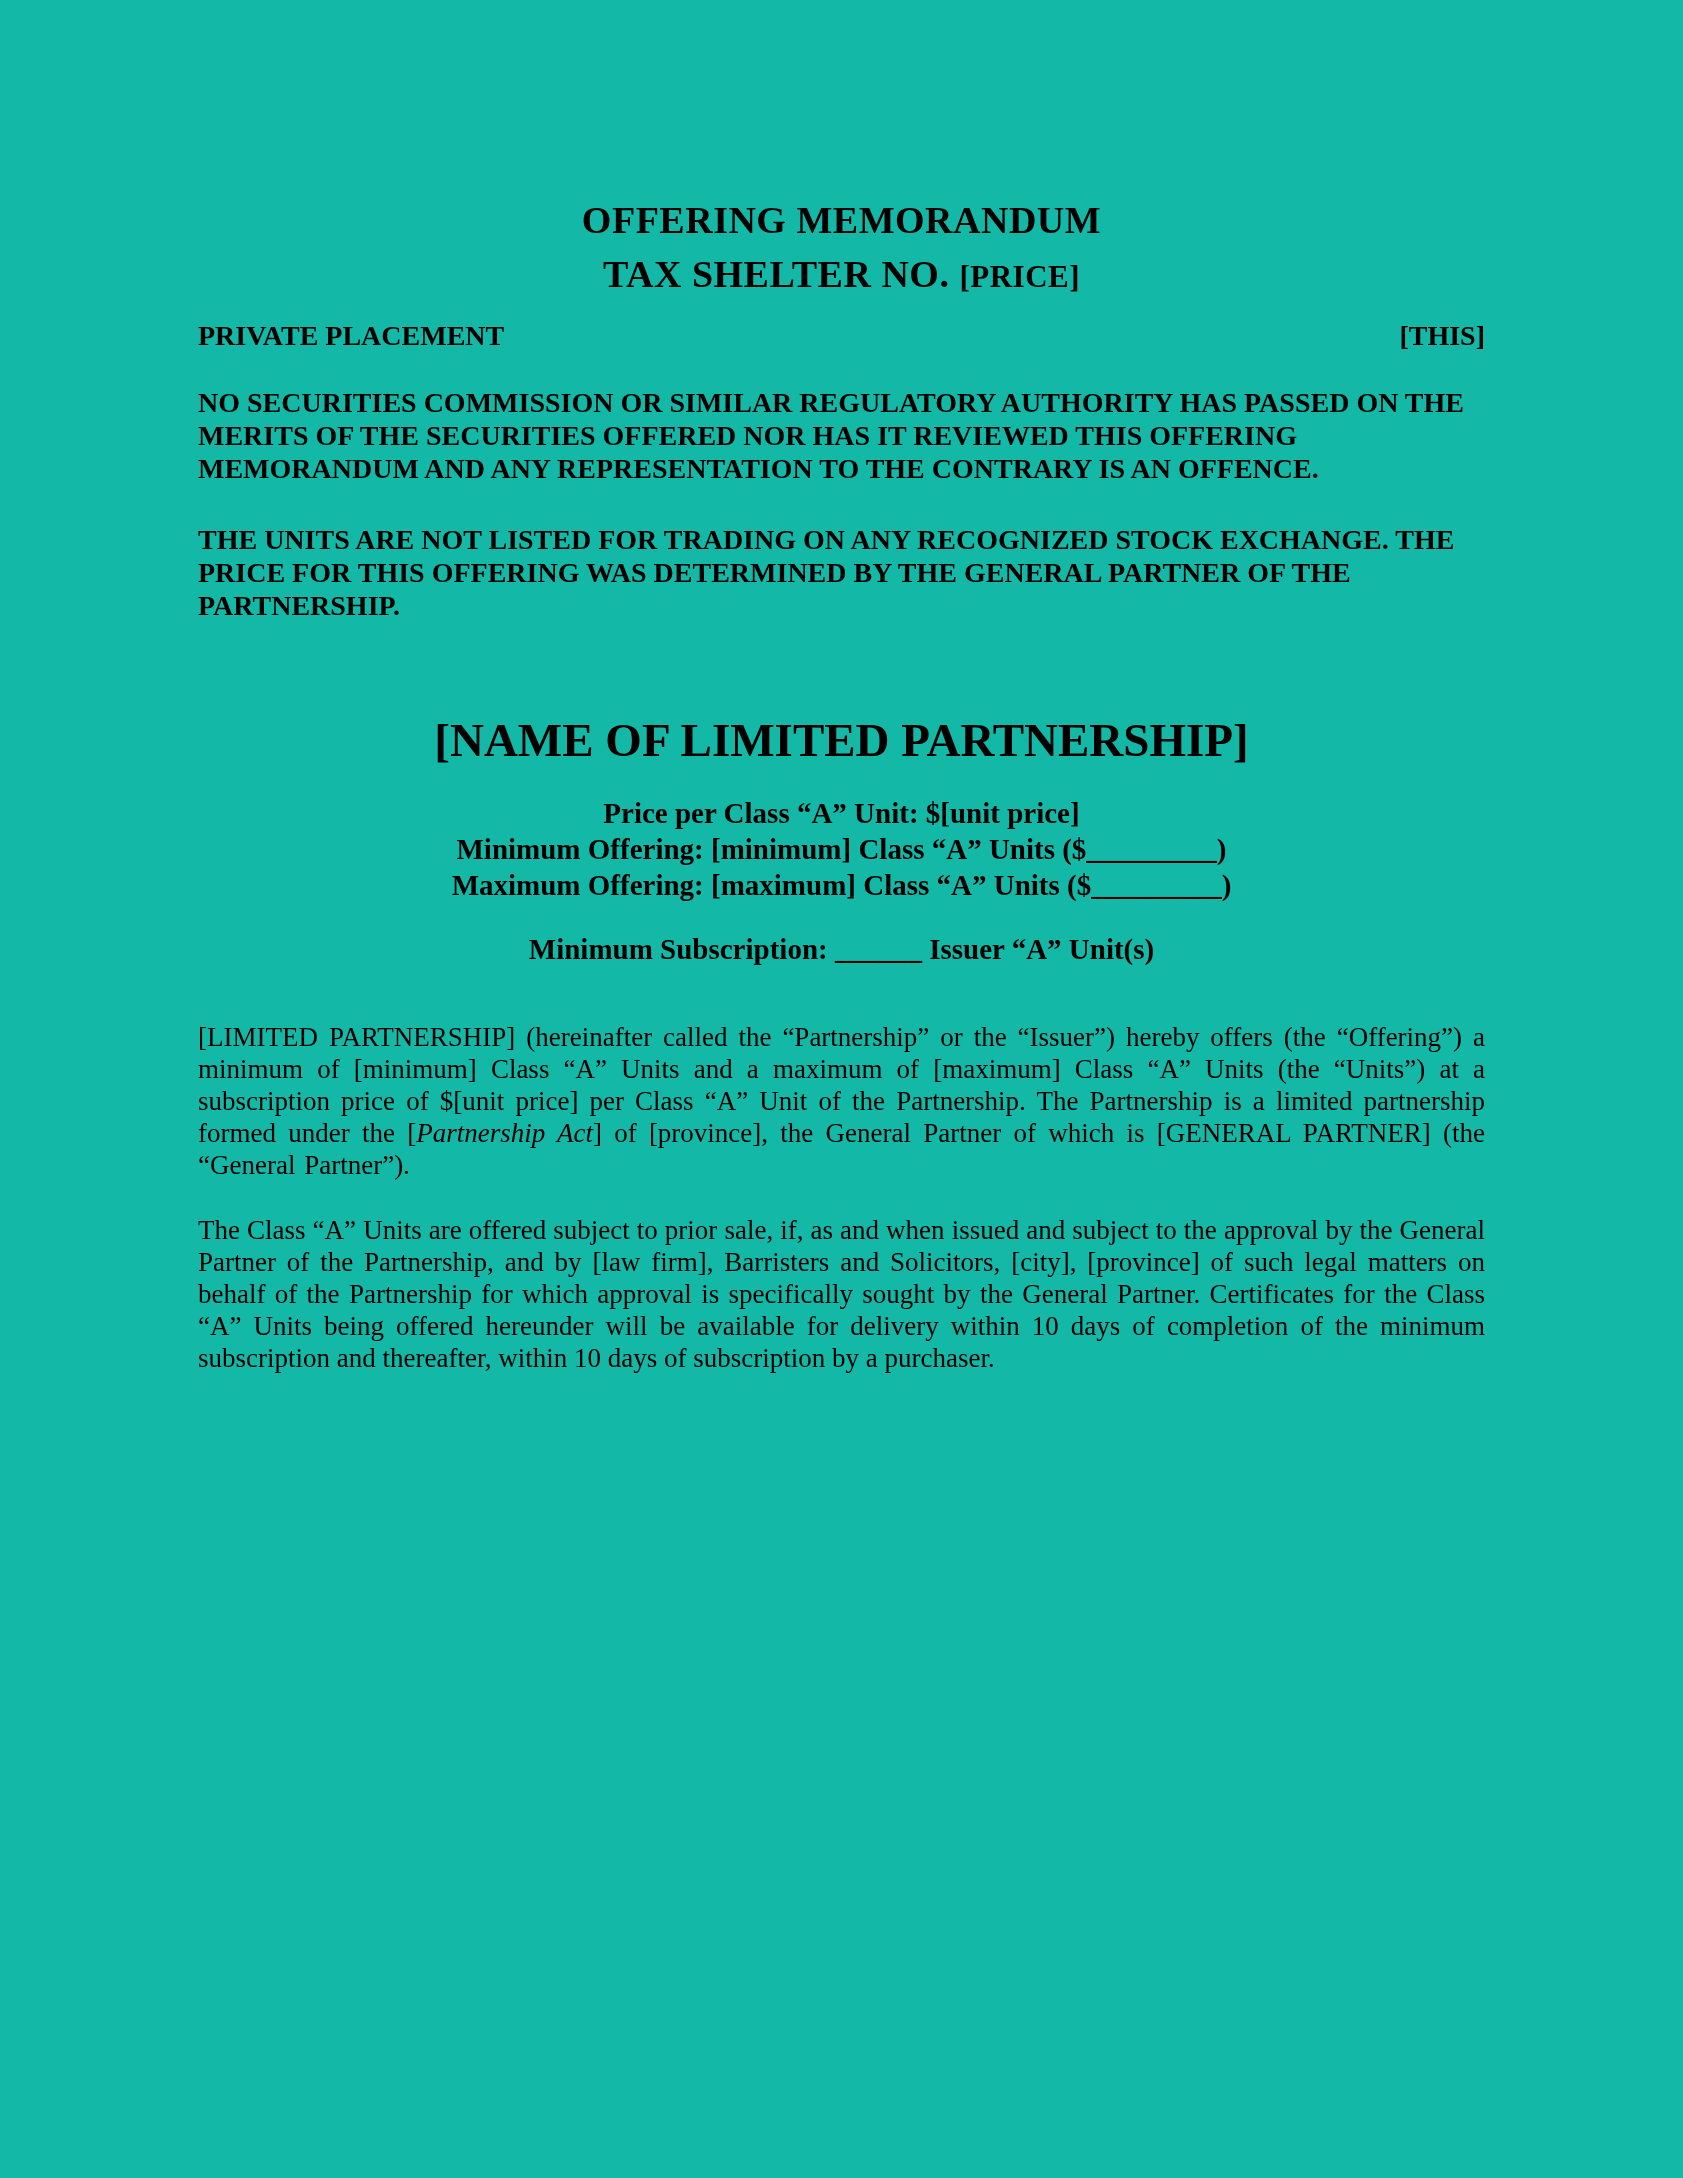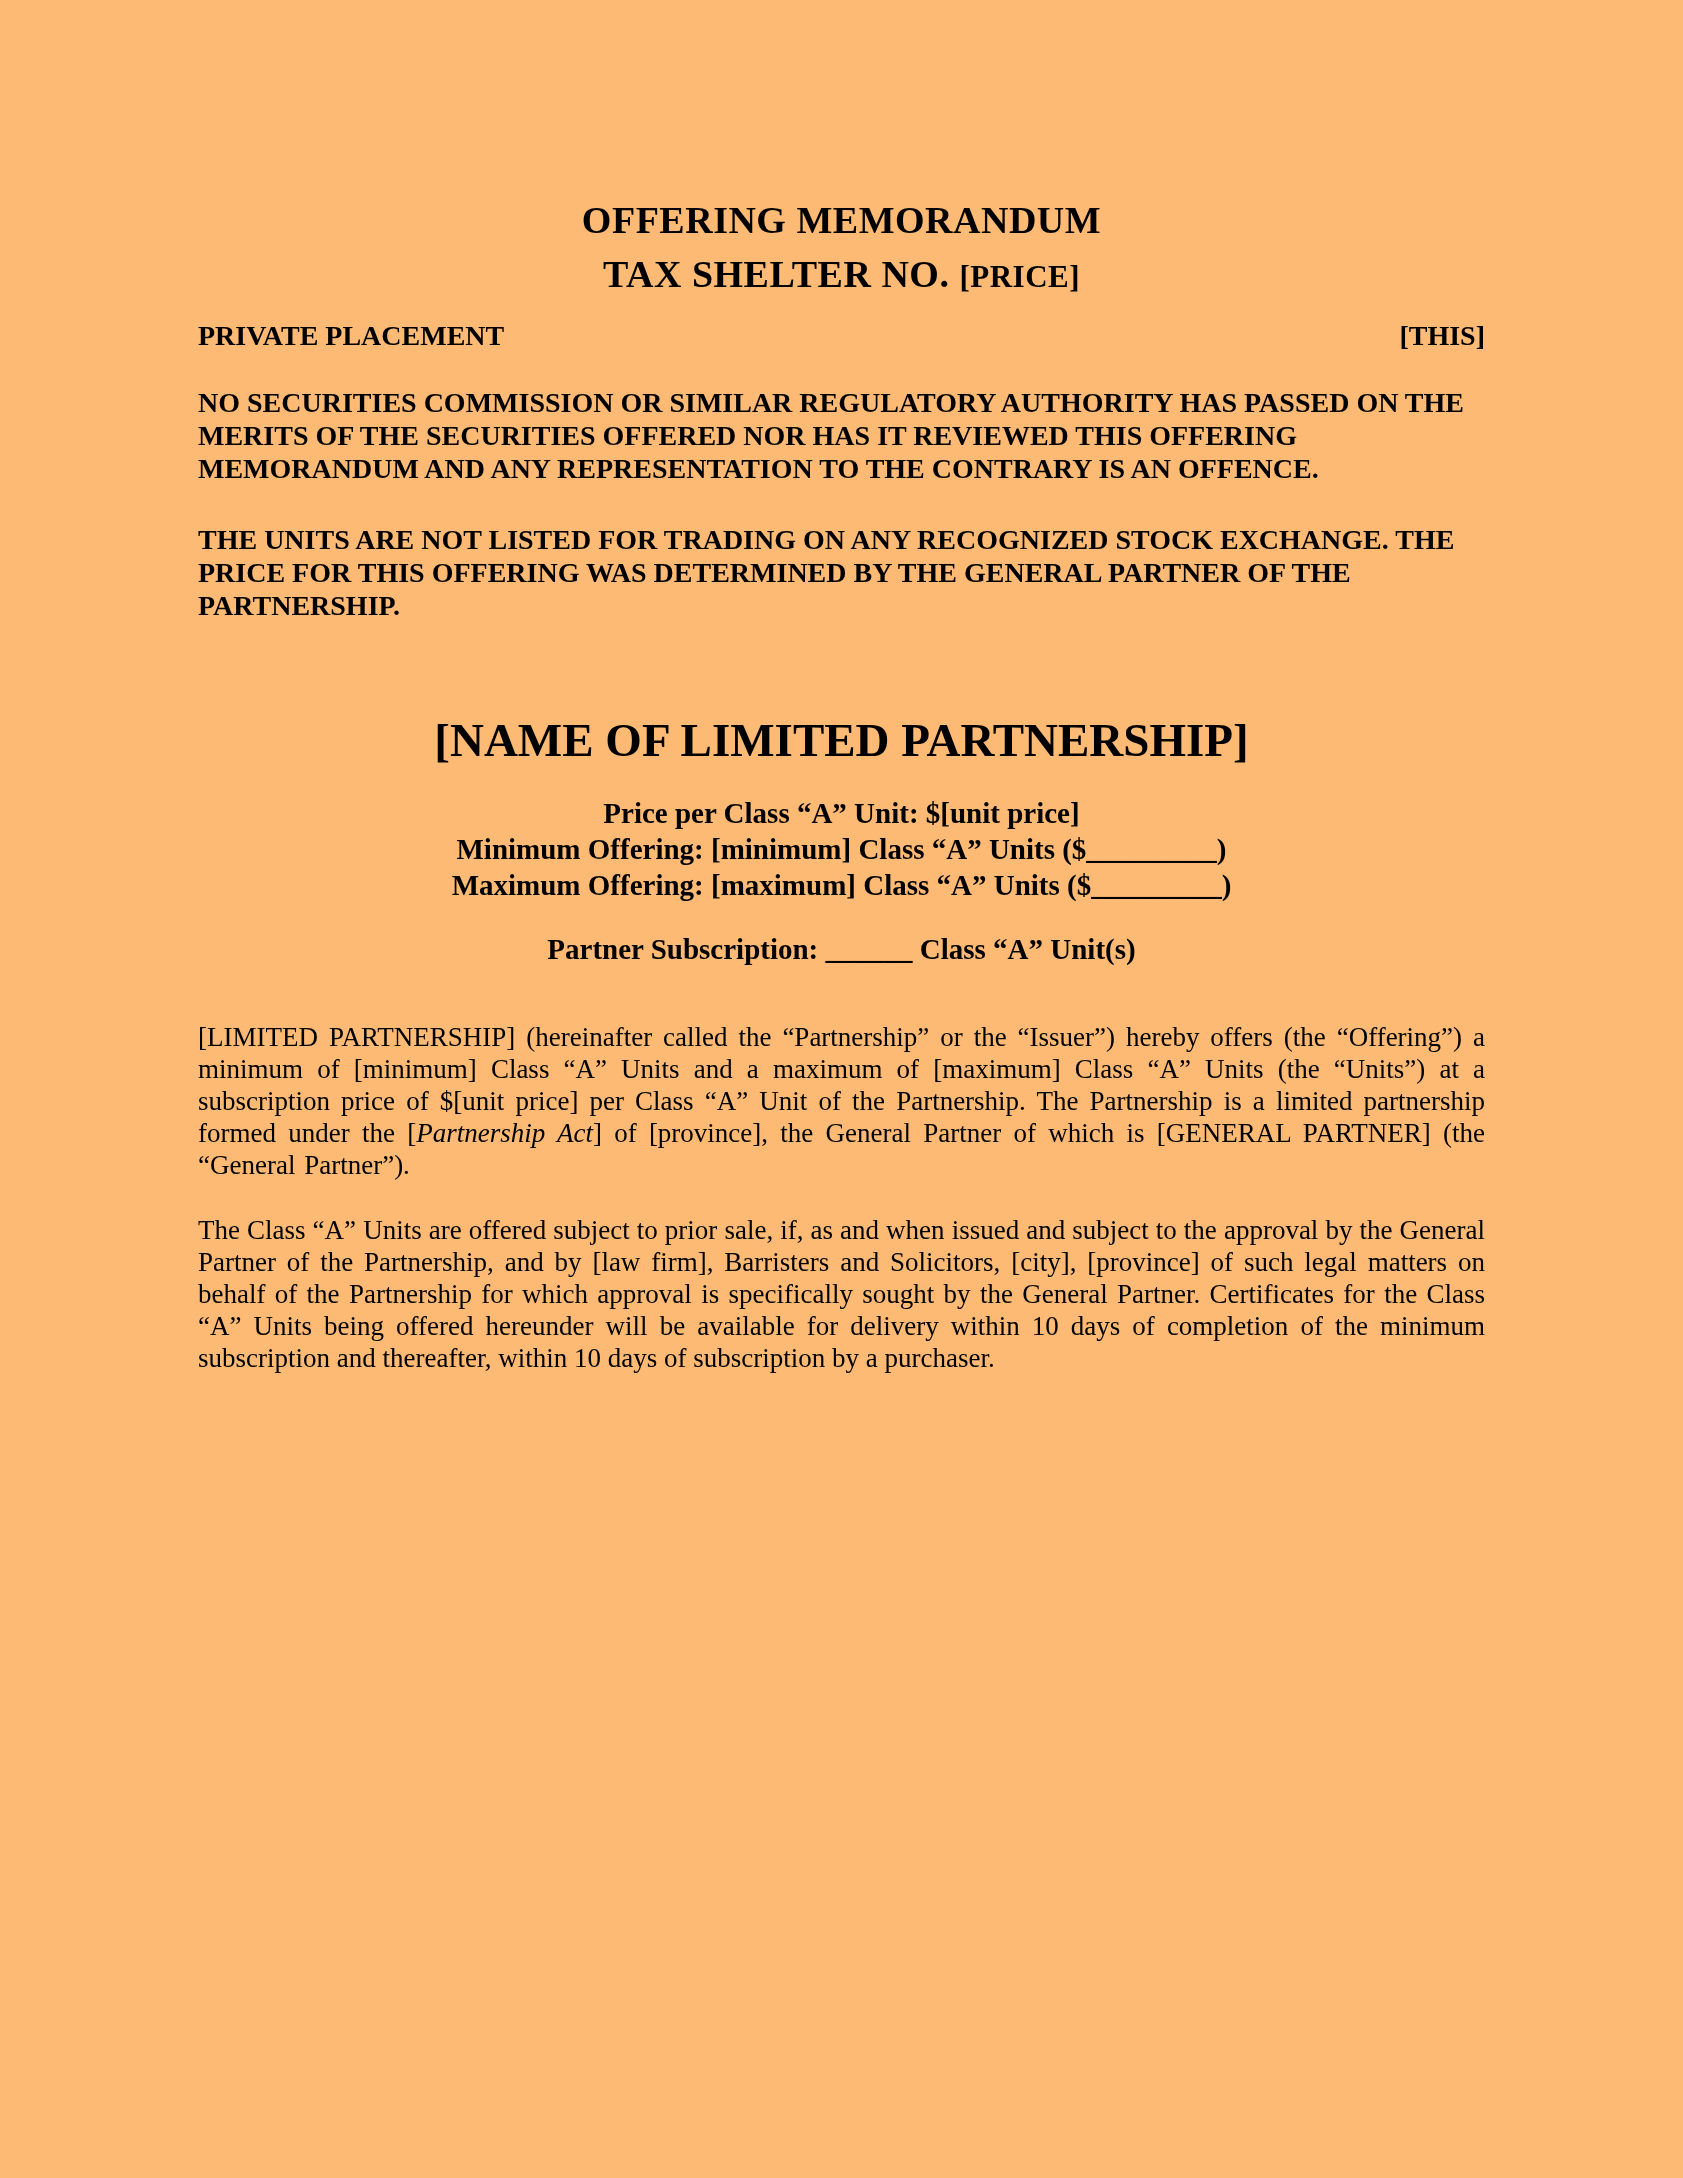--- a/index.html
+++ b/index.html
@@ -1,21 +1,21 @@
 <!DOCTYPE html>
 <html><head>
 <meta charset="utf-8">
 <style>
   * { margin: 0; padding: 0; box-sizing: border-box; }
   html, body { background: #ffffff; }
   .page {
     position: relative;
     width: 1683px;
     height: 2178px;
-    background: #fdba74;
+    background: #14b8a6;
     color: #000000;
     font-family: "Liberation Serif", serif;
     overflow: hidden;
   }
   .content { padding: 0 198px; }
 
   .doc-title {
     margin-top: 198px;
     text-align: center;
     font-size: 38px;
@@ -105,21 +105,21 @@
     <p class="notice second">THE UNITS ARE NOT LISTED FOR TRADING ON ANY RECOGNIZED STOCK EXCHANGE. THE PRICE FOR THIS OFFERING WAS DETERMINED BY THE GENERAL PARTNER OF THE PARTNERSHIP.</p>
 
     <h2 class="partnership-name">[NAME OF LIMITED PARTNERSHIP]</h2>
 
     <div class="terms">
       <p>Price per Class “A” Unit: $[unit price]</p>
       <p>Minimum Offering: [minimum] Class “A” Units ($_________)</p>
       <p>Maximum Offering: [maximum] Class “A” Units ($_________)</p>
     </div>
 
-    <p class="subscription">Partner Subscription: ______ Class “A” Unit(s)</p>
+    <p class="subscription">Minimum Subscription: ______ Issuer “A” Unit(s)</p>
 
     <p class="body-para para-1"><span>[LIMITED PARTNERSHIP] (hereinafter called the “Partnership” or the “Issuer”) hereby offers (the “Offering”) a minimum of [minimum] Class “A” Units and a maximum of [maximum] Class “A” Units (the “Units”) at a subscription price of $[unit price] per Class “A” Unit of the Partnership. The Partnership is a limited partnership formed under the [</span><i>Partnership Act</i><span>] of [province], the General Partner of which is [GENERAL PARTNER] (the “General Partner”).</span></p>
 
     <p class="body-para para-2">The Class “A” Units are offered subject to prior sale, if, as and when issued and subject to the approval by the General Partner of the Partnership, and by [law firm], Barristers and Solicitors, [city], [province] of such legal matters on behalf of the Partnership for which approval is specifically sought by the General Partner. Certificates for the Class “A” Units being offered hereunder will be available for delivery within 10 days of completion of the minimum subscription and thereafter, within 10 days of subscription by a purchaser.</p>
 
   </div>
 </div>
 
 
 </body></html>

